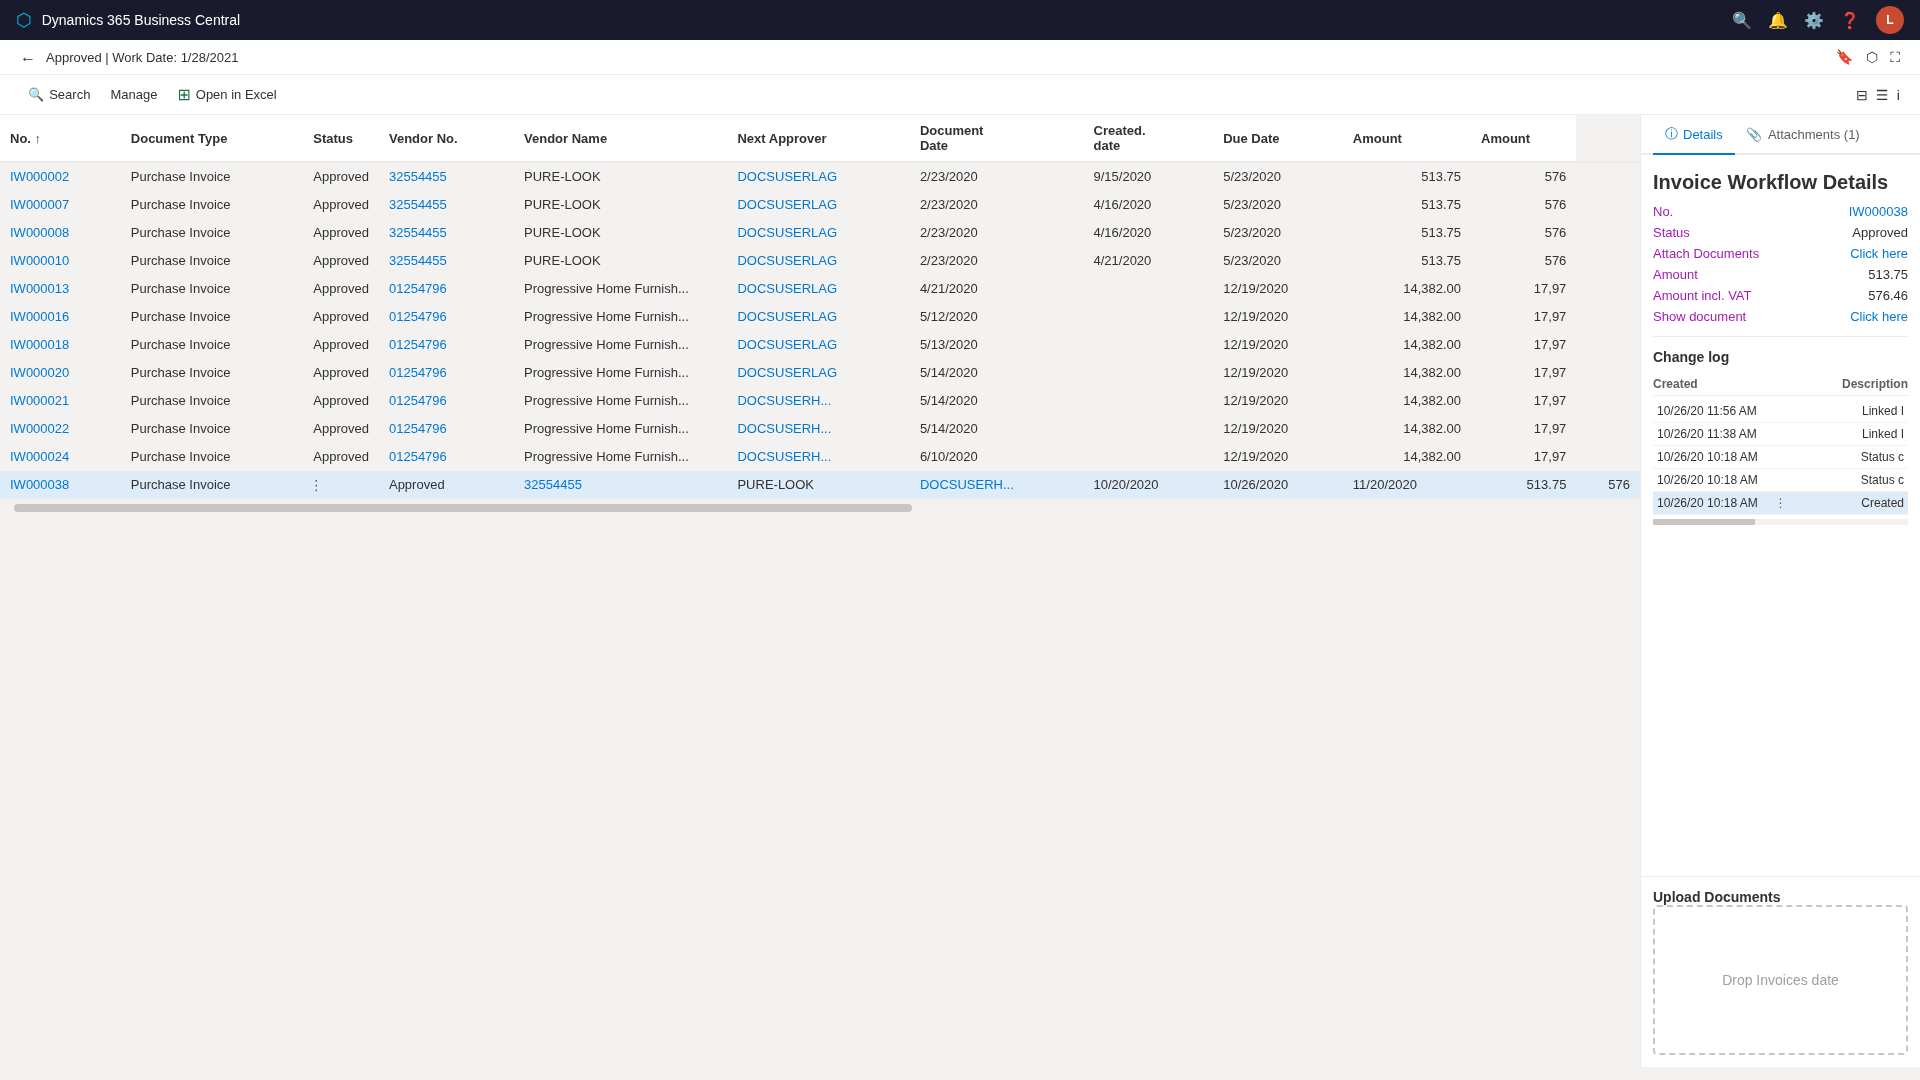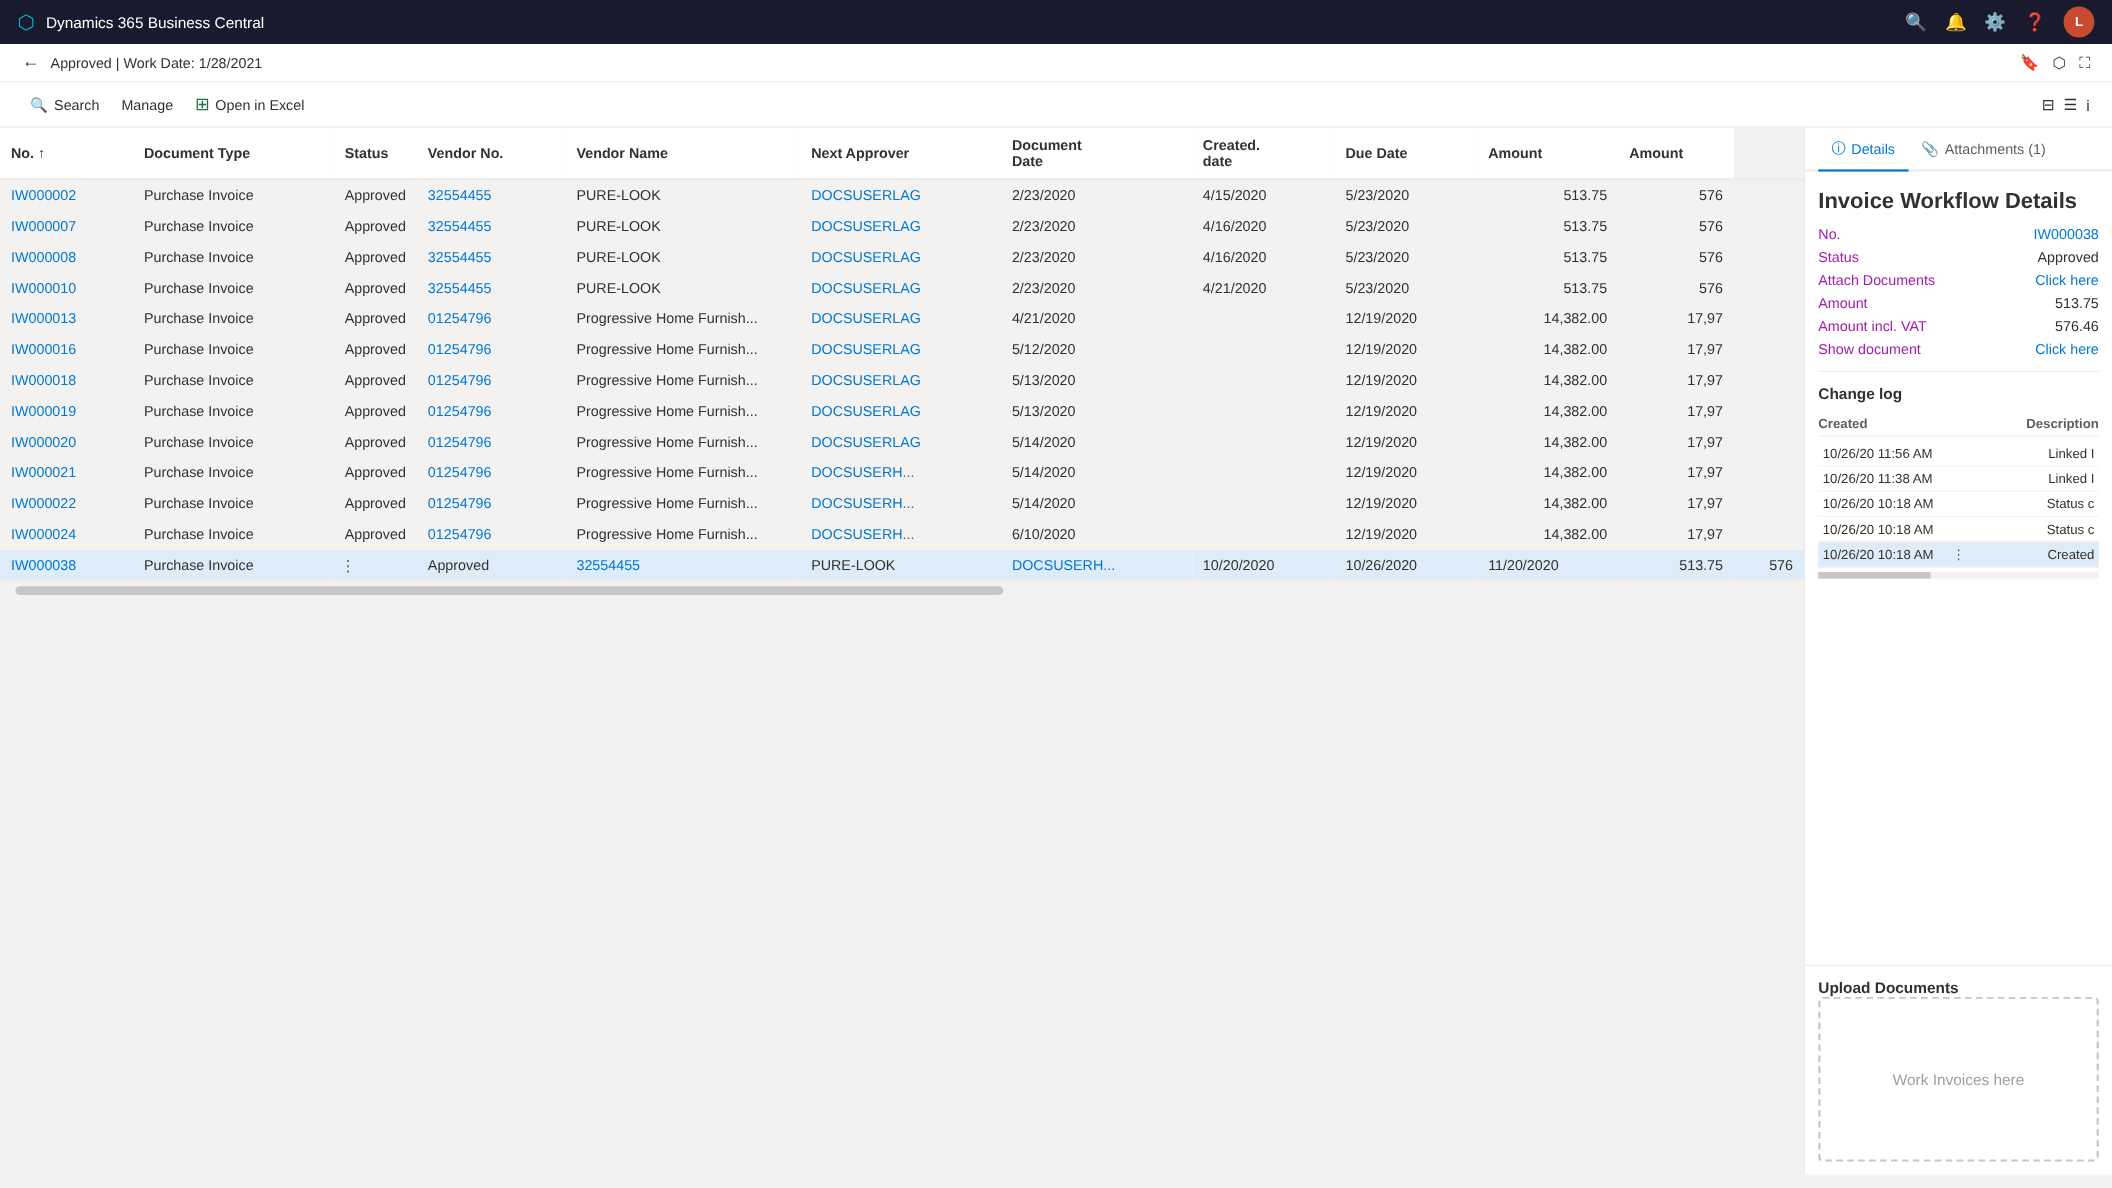--- a/index.html
+++ b/index.html
@@ -334,21 +334,21 @@
       </thead>
       <tbody id="table-body">
       <tr>
             <td><a class="link-cell">IW000002</a></td>
             <td>Purchase Invoice</td>
             <td>Approved</td>
             <td><a class="link-cell">32554455</a></td>
             <td style="max-width: 140px;">PURE-LOOK</td>
             <td><a class="link-cell">DOCSUSERLAG</a></td>
             <td>2/23/2020</td>
-            <td>4/15/2020</td>
+            <td>9/15/2020</td>
             <td>5/23/2020</td>
             <td style="text-align: right;">513.75</td>
             <td style="text-align: right;">576</td>
           </tr>
           <tr>
             <td><a class="link-cell">IW000007</a></td>
             <td>Purchase Invoice</td>
             <td>Approved</td>
             <td><a class="link-cell">32554455</a></td>
             <td style="max-width: 140px;">PURE-LOOK</td>
@@ -406,33 +406,20 @@
             <td style="max-width: 140px;">Progressive Home Furnish...</td>
             <td><a class="link-cell">DOCSUSERLAG</a></td>
             <td>5/12/2020</td>
             <td></td>
             <td>12/19/2020</td>
             <td style="text-align: right;">14,382.00</td>
             <td style="text-align: right;">17,97</td>
           </tr>
           <tr>
             <td><a class="link-cell">IW000018</a></td>
-            <td>Purchase Invoice</td>
-            <td>Approved</td>
-            <td><a class="link-cell">01254796</a></td>
-            <td style="max-width: 140px;">Progressive Home Furnish...</td>
-            <td><a class="link-cell">DOCSUSERLAG</a></td>
-            <td>5/13/2020</td>
-            <td></td>
-            <td>12/19/2020</td>
-            <td style="text-align: right;">14,382.00</td>
-            <td style="text-align: right;">17,97</td>
-          </tr>
-          <tr>
-            <td><a class="link-cell">IW000019</a></td>
             <td>Purchase Invoice</td>
             <td>Approved</td>
             <td><a class="link-cell">01254796</a></td>
             <td style="max-width: 140px;">Progressive Home Furnish...</td>
             <td><a class="link-cell">DOCSUSERLAG</a></td>
             <td>5/13/2020</td>
             <td></td>
             <td>12/19/2020</td>
             <td style="text-align: right;">14,382.00</td>
             <td style="text-align: right;">17,97</td>
@@ -586,18 +573,18 @@
           </div>
         <div class="change-log-scroll">
           <div class="change-log-scroll-inner"></div>
         </div>
       </div>
     </div>
 
     <div class="upload-section">
       <div class="upload-title">Upload Documents</div>
       <div class="drop-zone">
-        <span>Work Invoices here</span>
+        <span>Drop Invoices date</span>
       </div>
     </div>
 
   </div>
 </div>
 
 </body></html>

